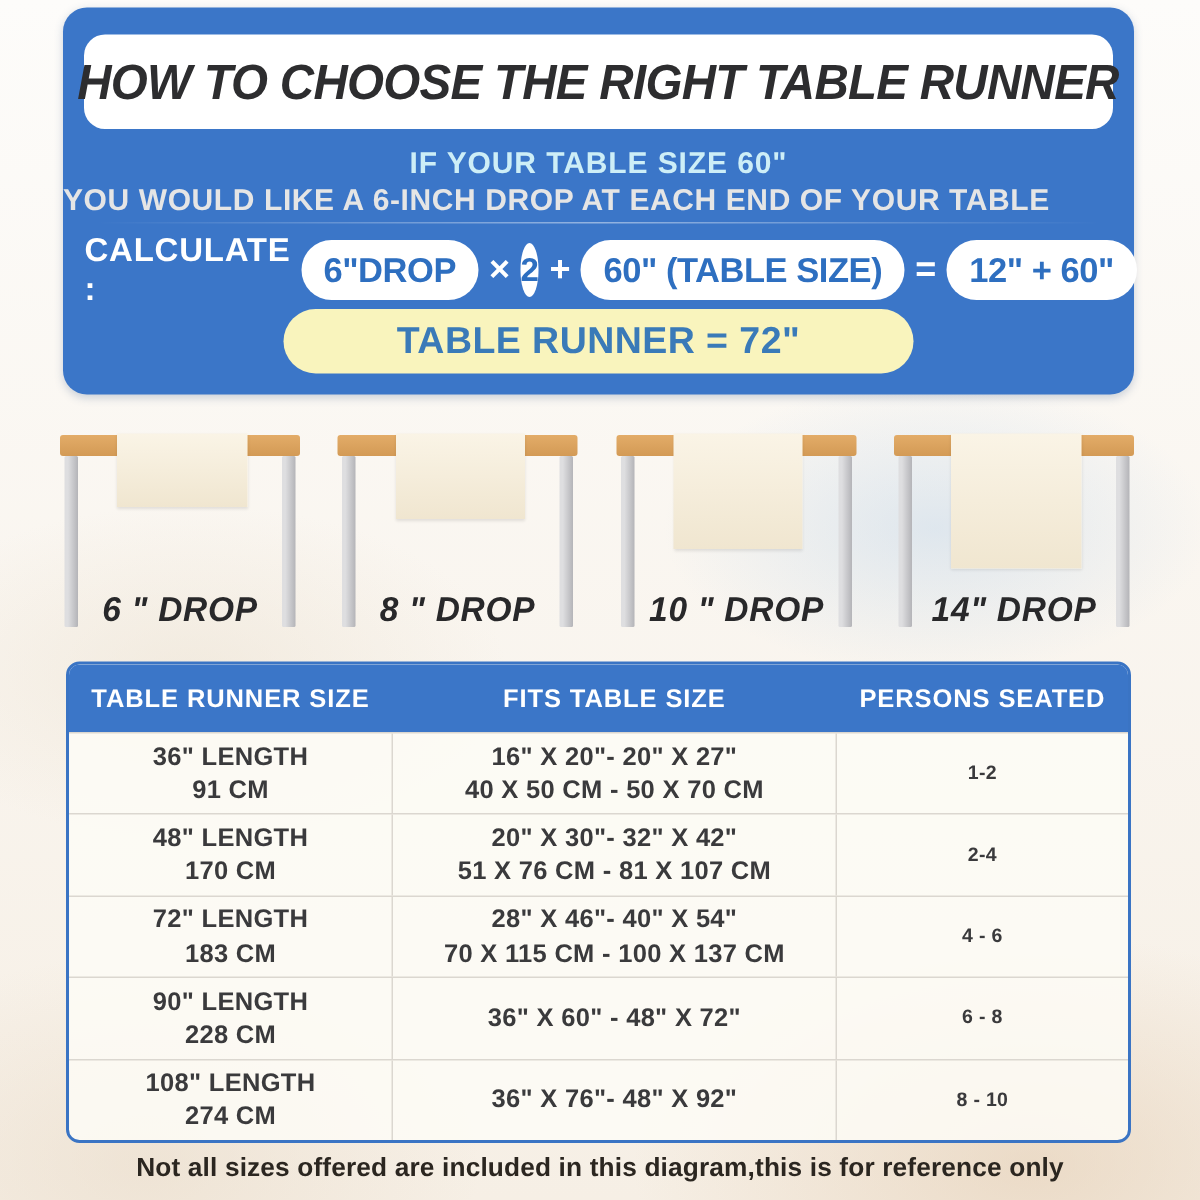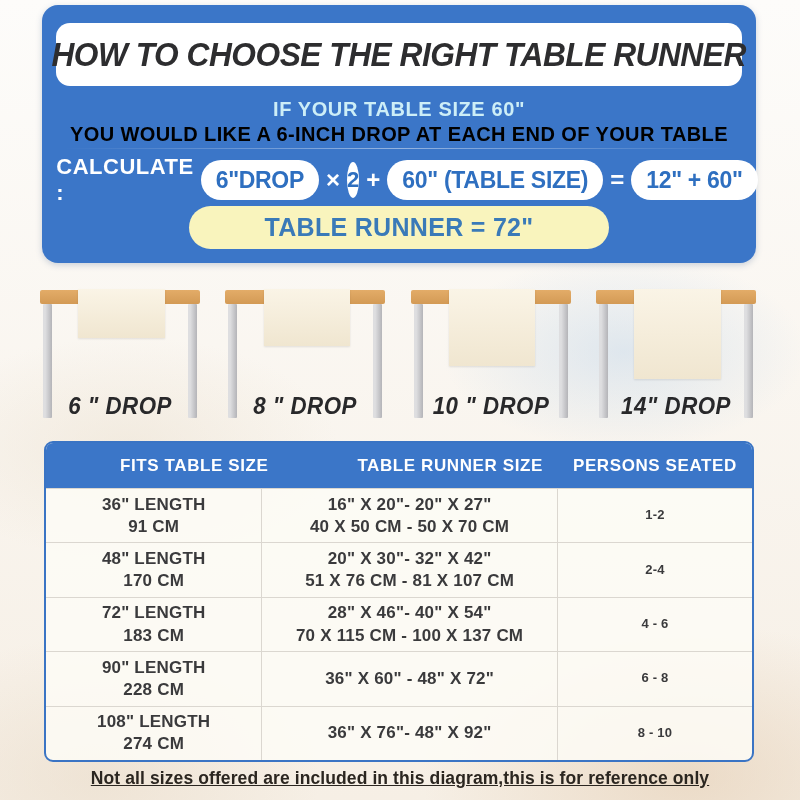--- a/index.html
+++ b/index.html
@@ -27,22 +27,22 @@
     position:absolute;left:14px;right:14px;top:18px;height:63px;
     background:#ffffff;border-radius:14px;
     display:flex;align-items:center;justify-content:center;
   }
   .title-text{
     font-size:33px;font-weight:900;font-style:italic;color:#2d2d2f;
     letter-spacing:-0.5px;white-space:nowrap;transform:scaleX(0.96);
   }
   .sub1{position:absolute;top:93px;left:0;width:100%;text-align:center;
     color:#cdeef7;font-size:20px;font-weight:700;letter-spacing:.6px;}
-  .sub2{position:absolute;top:118px;left:0;width:100%;text-align:center;
-    color:#000000;font-size:20px;font-weight:700;letter-spacing:.4px;}
+  .sub2{position:absolute;top:118px;left:0;width:100%;text-align:left;
+    color:#e5e5e5;font-size:20px;font-weight:700;letter-spacing:.4px;}
   .divider{position:absolute;top:143px;left:22px;right:22px;height:1px;
     background:linear-gradient(to right,transparent,rgba(255,255,255,.45),transparent);}
   .calc-row{position:absolute;top:153px;left:0;right:0;height:44px;
     display:flex;align-items:center;justify-content:center;gap:7px;}
   .calc-label{color:#ffffff;font-weight:900;font-size:22px;letter-spacing:.5px;padding-left:16px;}
   .pill{background:#ffffff;border-radius:21px;padding:0 15px;height:40px;
     display:flex;align-items:center;color:#2e6fc0;font-weight:900;font-size:23px;
     letter-spacing:-.3px;white-space:nowrap;}
   .sym{color:#ffffff;font-weight:900;font-size:24px;}
   .circle{width:36px;height:36px;border-radius:50%;background:#ffffff;color:#2e6fc0;
@@ -81,21 +81,21 @@
   .col1{width:30.5%}.col2{width:42%}.col3{width:27.5%}
   .tbody{position:absolute;top:45px;bottom:0;left:0;right:0;display:flex;flex-direction:column;}
   .trow{flex:1;display:flex;border-top:1px solid #dbd7d0;}
   .td{display:flex;flex-direction:column;align-items:center;justify-content:center;
     color:#3a3a3c;font-weight:700;font-size:17px;line-height:1.3;letter-spacing:.2px;
     box-sizing:border-box;text-align:center;}
   .td.col2{border-left:1px solid #dbd7d0;border-right:1px solid #dbd7d0;}
   .td.col3{font-size:13px;}
   
   .footer-note{position:absolute;top:768px;left:0;width:100%;text-align:center;
-    font-weight:700;font-size:17.5px;color:#2b2620;letter-spacing:.1px;text-decoration:underline;}
+    font-weight:700;font-size:17.5px;color:#2b2620;letter-spacing:.1px;}
 </style>
 </head>
 <body>
 
 <div class="backdrop"></div>
 
 <div class="panel-top">
   <div class="title-box">
     <div class="title-text">HOW TO CHOOSE THE RIGHT TABLE RUNNER</div>
   </div>
@@ -148,22 +148,22 @@
     <div class="leg left"></div>
     <div class="leg right"></div>
     <div class="cloth h14"></div>
     <div class="drop-label">14" DROP</div>
   </div>
 
 </div>
 
 <div class="size-table">
   <div class="thead">
+    <div class="th col1">TABLE RUNNER SIZE</div>
     <div class="th col2">FITS TABLE SIZE</div>
-    <div class="th col1">TABLE RUNNER SIZE</div>
     <div class="th col3">PERSONS SEATED</div>
   </div>
   <div class="tbody">
 
     <div class="trow">
       <div class="td col1">
         <span>36" LENGTH</span>
         <span>91 CM</span>
       </div>
       <div class="td col2">

